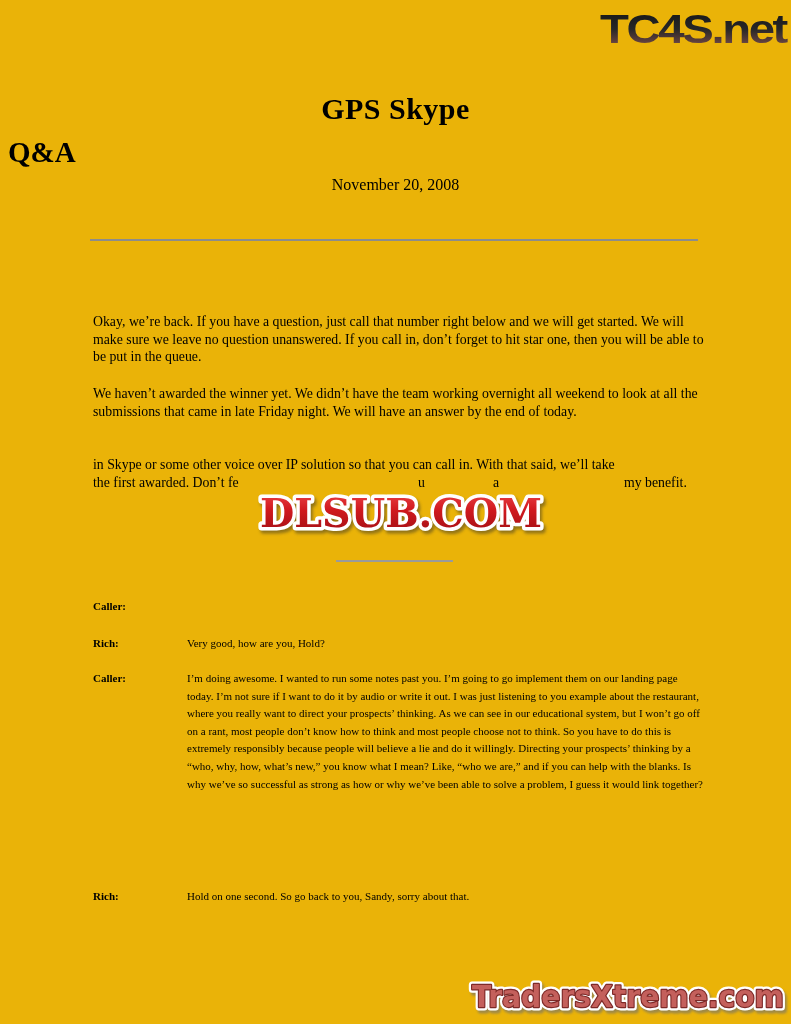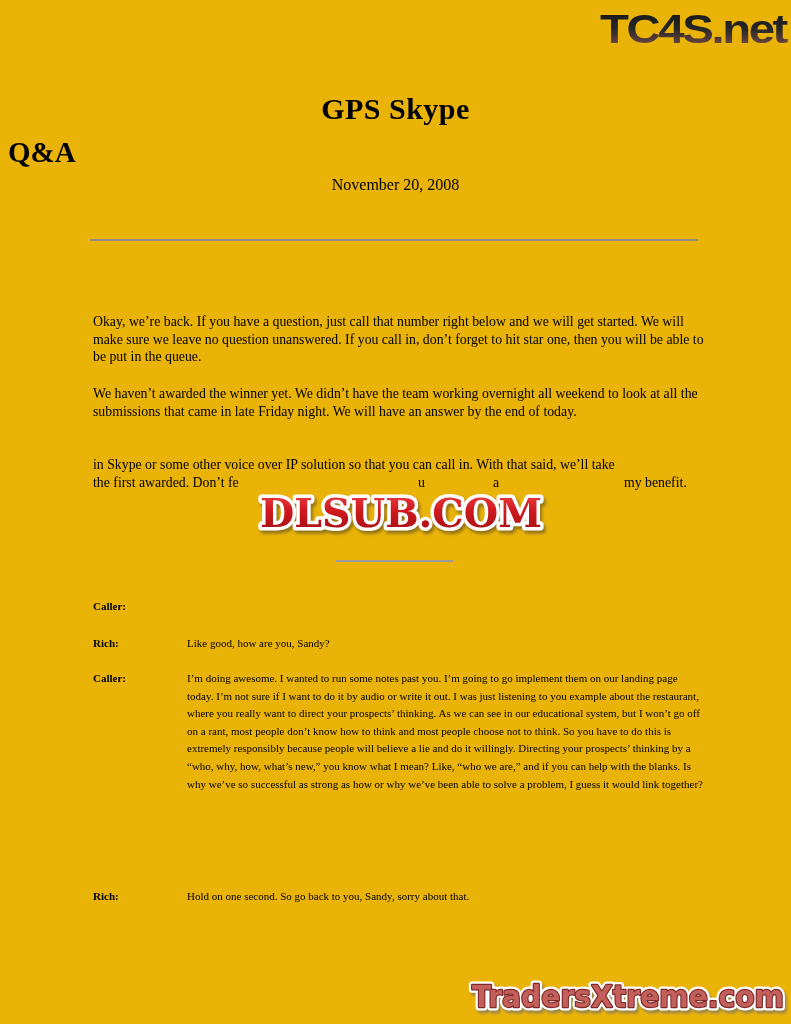--- a/index.html
+++ b/index.html
@@ -90,21 +90,21 @@
     </svg>
   </div>
 
   <div class="mini-rule"></div>
 
   <div class="dlg-row row1">
     <span class="speaker">Caller:</span>
   </div>
   <div class="dlg-row row2">
     <span class="speaker">Rich:</span>
-    <div class="speech">Like good, how are you, Sandy?</div>
+    <div class="speech">Very good, how are you, Hold?</div>
   </div>
   <div class="dlg-row row3">
     <span class="speaker">Caller:</span>
     <div class="speech">I’m doing awesome. I wanted to run some notes past you. I’m going to go implement them on our landing page today. I’m not sure if I want to do it by audio or write it out. I was just listening to you example about the restaurant, where you really want to direct your prospects’ thinking. As we can see in our educational system, but I won’t go off on a rant, most people don’t know how to think and most people choose not to think. So you have to do this is extremely responsibly because people will believe a lie and do it willingly. Directing your prospects’ thinking by a “who, why, how, what’s new,” you know what I mean? Like, “who we are,” and if you can help with the blanks. Is why we’ve so successful as strong as how or why we’ve been able to solve a problem, I guess it would link together?</div>
   </div>
   <div class="dlg-row row4">
     <span class="speaker">Rich:</span>
     <div class="speech">Hold on one second. So go back to you, Sandy, sorry about that.</div>
   </div>
 

